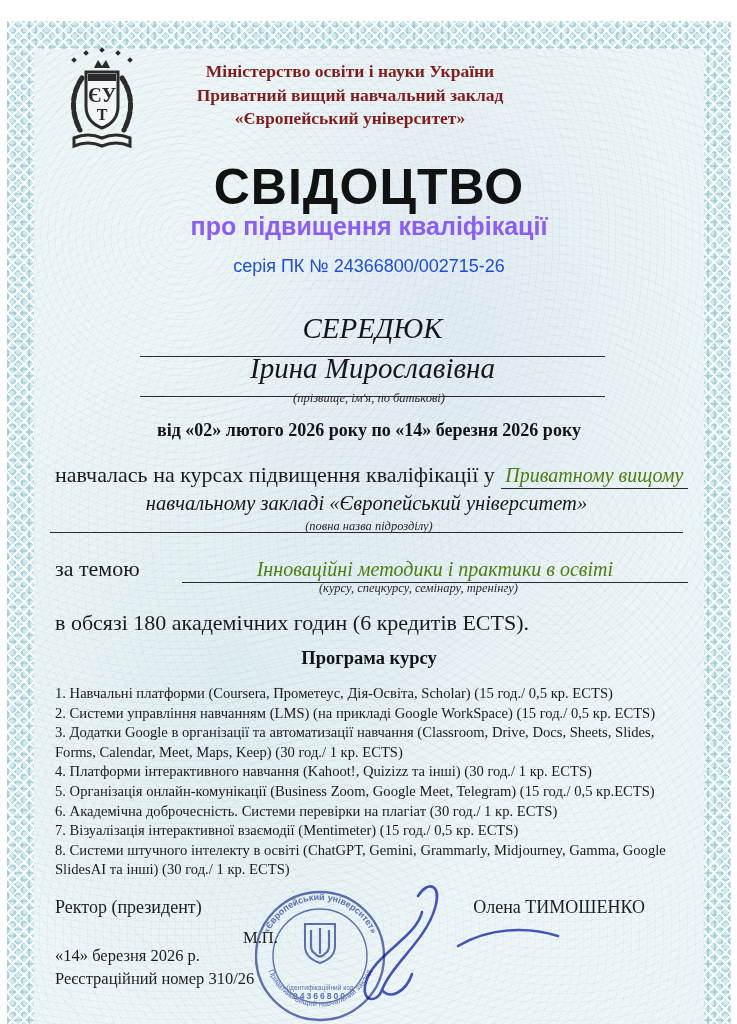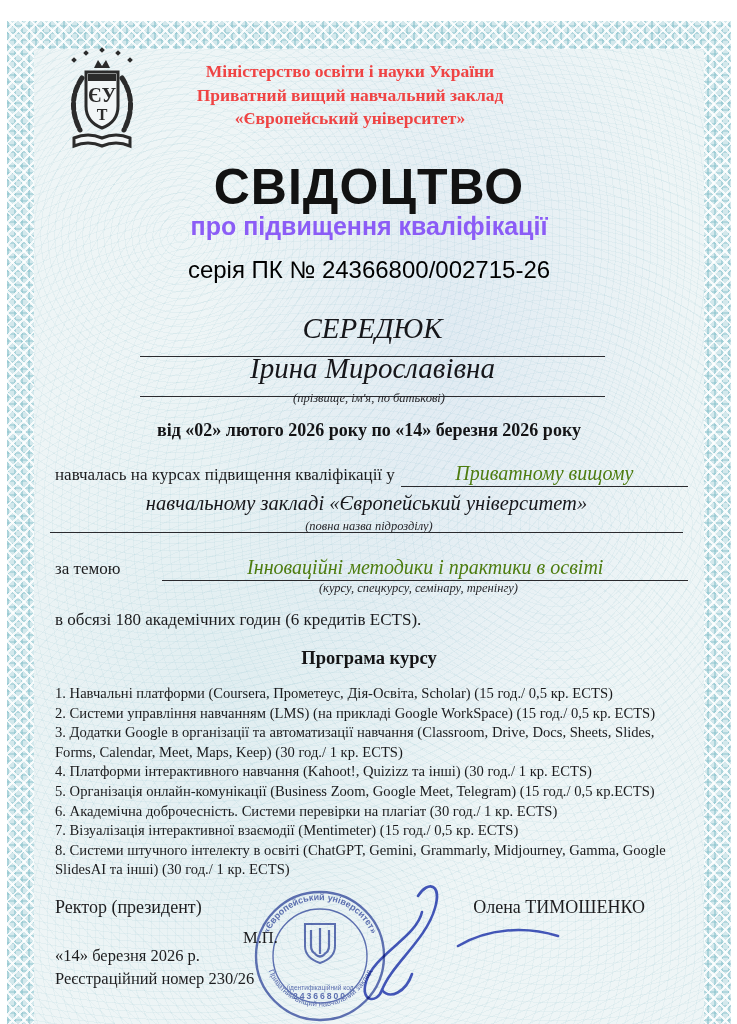--- a/index.html
+++ b/index.html
@@ -27,34 +27,34 @@
       radial-gradient(ellipse at 62% 30%, rgba(140,170,220,.14), rgba(140,170,220,0) 42%),
       radial-gradient(ellipse at 30% 62%, rgba(120,180,200,.12), rgba(120,180,200,0) 40%),
       repeating-radial-gradient(circle at 22% 18%, rgba(126,184,196,.10) 0 1px, rgba(0,0,0,0) 1px 7px),
       repeating-radial-gradient(circle at 78% 46%, rgba(126,184,196,.09) 0 1px, rgba(0,0,0,0) 1px 9px),
       repeating-radial-gradient(circle at 45% 85%, rgba(126,184,196,.09) 0 1px, rgba(0,0,0,0) 1px 8px);
   }
   .abs{position:absolute;}
   .ctr{left:34px; right:33px; text-align:center;}
   .sans{font-family:"Liberation Sans","DejaVu Sans",sans-serif;}
   .hdr-text{left:160px; width:380px; top:60px; text-align:center;
-            font-weight:bold; font-size:17.5px; line-height:23.5px; color:#ef4444;}
+            font-weight:bold; font-size:17.5px; line-height:23.5px; color:#7f1d1d;}
   .logo{left:60px; top:46px; width:84px; height:112px;}
   .title{top:146px; font-size:50px; font-weight:bold; letter-spacing:1px; color:#121212;margin-top:12px;}
   .subtitle{top:212px; font-size:25px; font-weight:bold; color:#8b5cf6;}
-  .serial{top:256px; font-size:24px; color:#000000;}
+  .serial{top:256px; font-size:18px; color:#1d4ed8;}
   .name-line{left:140px; width:465px; text-align:center;
              font-style:italic; font-size:29px; color:#16161a;
              border-bottom:1.6px solid #2a2a2e; padding-bottom:11px;}
   .cap{font-style:italic; font-size:12.5px; color:#26262a;}
   .period{top:420px; font-weight:bold; font-size:18px; color:#141416;}
   .row{display:flex; align-items:baseline;}
   .fill{flex:1; border-bottom:1.6px solid #2a2a2e; text-align:center;
         font-style:italic; font-size:20px; padding-bottom:1px; color:#4d7c0f;}
-  .body-txt{font-size:17px; color:#1b1b1d;}
+  .body-txt{font-size:22px; color:#1b1b1d;}
   .course1{left:55px; right:49px; top:462px;}
   .course2{left:50px; right:54px; top:492px; border-bottom:1.6px solid #2a2a2e;
            text-align:center; font-style:italic; font-size:20.5px; padding-bottom:17px; color:#16161a;}
   .cap2{top:519px;}
   .topic-row{left:55px; right:49px; top:556px;gap:32px;}
   .cap3{top:581px; left:160px; right:60px; text-align:center;}
   .volume{left:55px; top:610px;}
   .prog-head{top:648px; font-weight:bold; font-size:18.5px; color:#141416;}
   .prog-list{left:55px; right:44px; top:684px; font-size:14.6px; line-height:19.6px; color:#1b1b1d;}
   .foot-left{left:55px; top:897px; font-size:18px;}
@@ -130,21 +130,21 @@
       <div>5. Організація онлайн-комунікації (Business Zoom, Google Meet, Telegram) (15 год./ 0,5 кр.ECTS)</div>
       <div>6. Академічна доброчесність. Системи перевірки на плагіат (30 год./ 1 кр. ECTS)</div>
       <div>7. Візуалізація інтерактивної взаємодії (Mentimeter) (15 год./ 0,5 кр. ECTS)</div>
       <div>8. Системи штучного інтелекту в освіті (ChatGPT, Gemini, Grammarly, Midjourney, Gamma, Google SlidesAI та інші) (30 год./ 1 кр. ECTS)</div>
     </div>
 
   <div class="abs foot-left">Ректор (президент)</div>
   <div class="abs foot-right">Олена ТИМОШЕНКО</div>
   <div class="abs mp">М.П.</div>
   <div class="abs date">«14» березня  2026 р.</div>
-  <div class="abs reg">Реєстраційний номер 230/26</div>
+  <div class="abs reg">Реєстраційний номер 310/26</div>
 
   <svg class="abs stamp" viewBox="0 0 136 136">
     <defs>
       <path id="arcT" d="M 12 68 A 56 56 0 1 1 124 68" fill="none"></path>
       <path id="arcB" d="M 14 74 A 55 55 0 0 0 122 74" fill="none"></path>
     </defs>
     <circle cx="68" cy="68" r="64" fill="none" stroke="#4f62ae" stroke-width="2.4"></circle>
     <circle cx="68" cy="68" r="47" fill="none" stroke="#4f62ae" stroke-width="1.4"></circle>
     <text font-size="9" font-family="Liberation Sans,sans-serif" fill="#4f62ae" font-weight="bold">
       <textPath href="#arcT" startOffset="50%" text-anchor="middle">«Європейський університет»</textPath>

